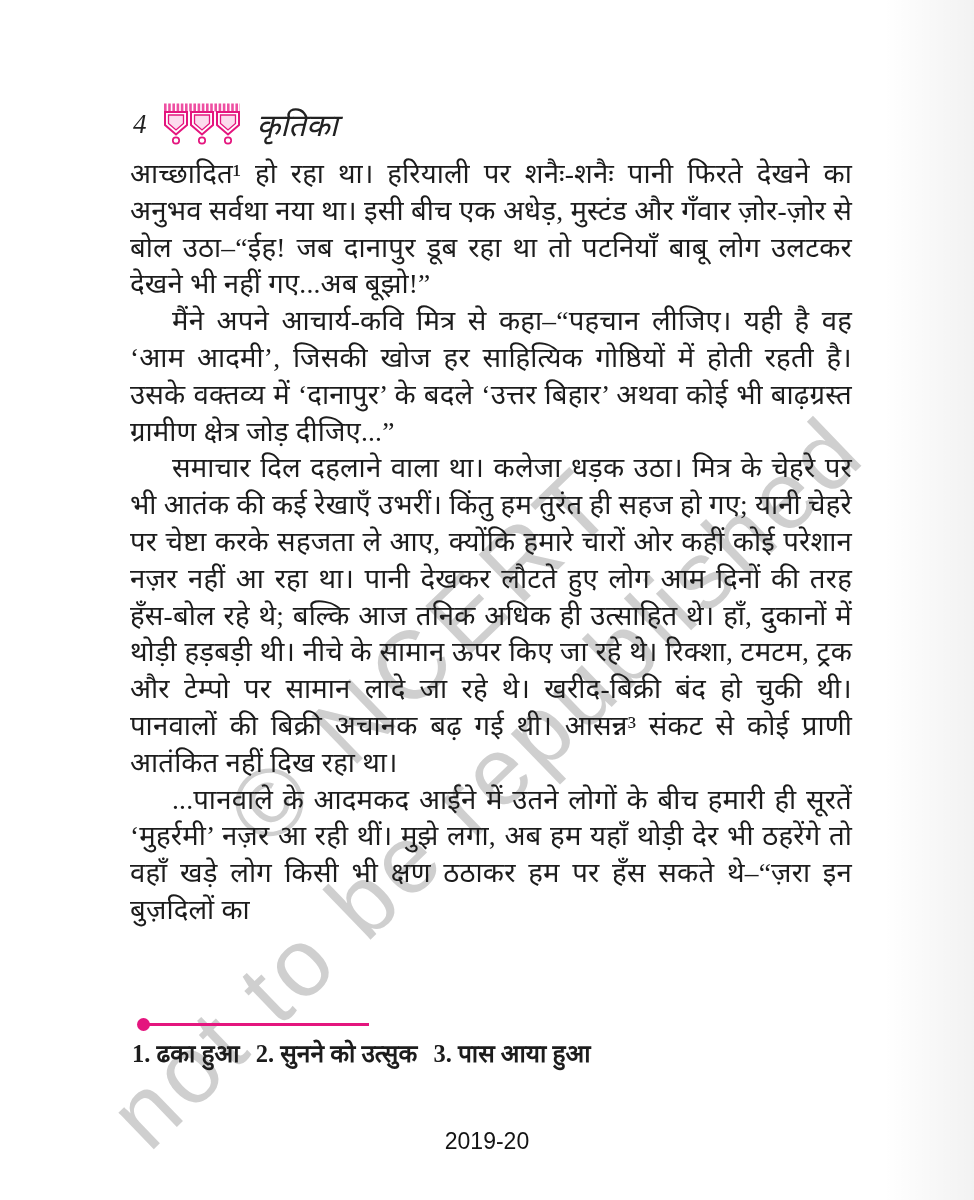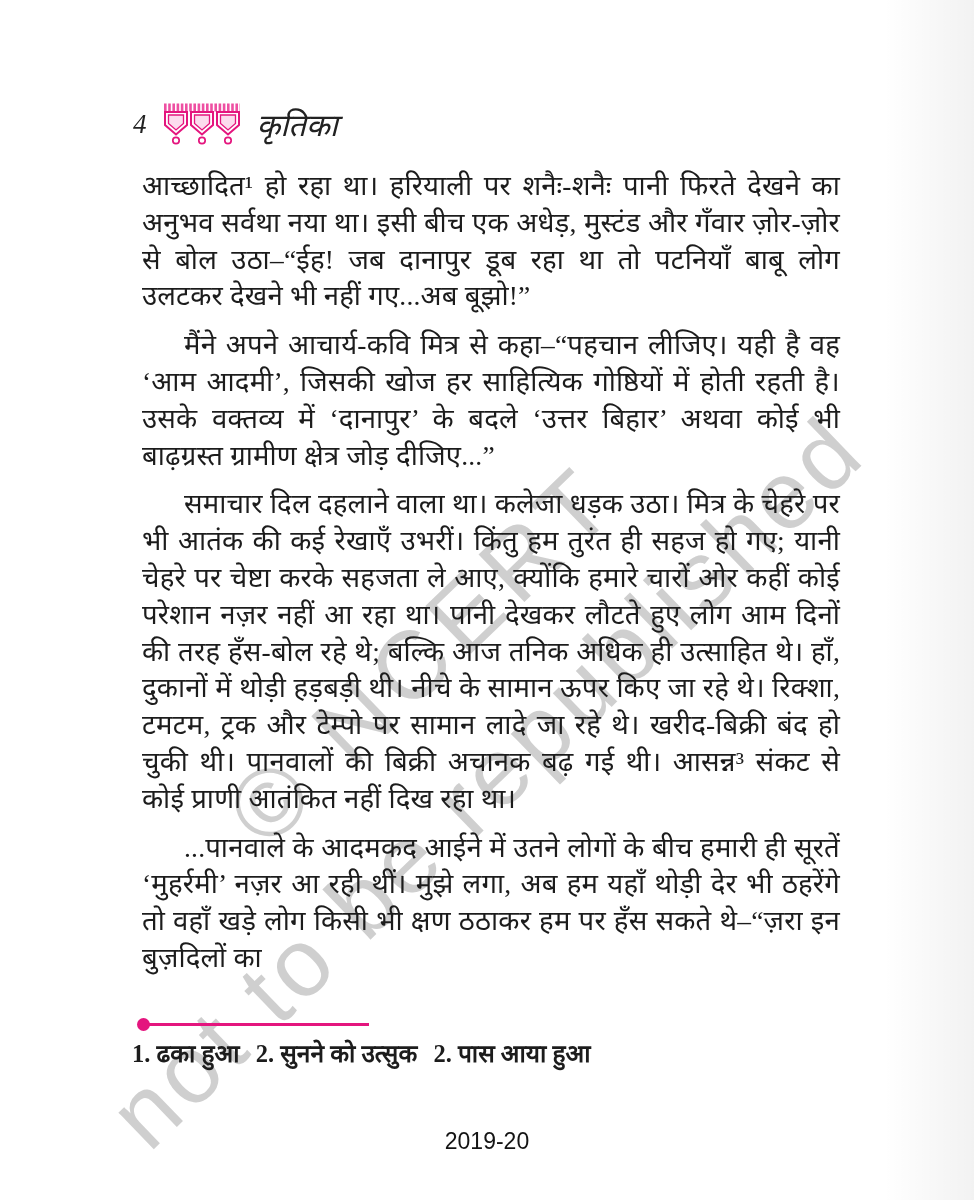--- a/index.html
+++ b/index.html
@@ -74,21 +74,21 @@
 
   
   .page-body {
     position: absolute;
     left: 130px;
     top: 156px;
     width: 722px;
     z-index: 1;
   }
   .para {
-    margin: 12px;
+    margin: 0;
     font-size: 27.5px;
     line-height: 36.8px;
     text-align: justify;
     letter-spacing: 0.2px;
   }
   .para.indent { text-indent: 42px; }
 
   
   .footnote-rule {
     position: absolute;
@@ -172,21 +172,21 @@
     <p class="para indent">...पानवाले के आदमकद आईने में उतने लोगों के बीच हमारी ही सूरतें ‘मुहर्रमी’ नज़र आ रही थीं। मुझे लगा, अब हम यहाँ थोड़ी देर भी ठहरेंगे तो वहाँ खड़े लोग किसी भी क्षण ठठाकर हम पर हँस सकते थे–“ज़रा इन बुज़दिलों का</p>
   </main>
 
   <div class="footnote-rule">
     <span class="dot"></span>
   </div>
 
   <div class="footnotes">
     <span>1. ढका हुआ</span>
     <span>2. सुनने को उत्सुक</span>
-    <span>2. पास आया हुआ</span>
+    <span>3. पास आया हुआ</span>
   </div>
 
   <footer class="page-footer">
     <span>2019-20</span>
   </footer>
 
   <div class="scan-shade"></div>
 
 </div>
 

